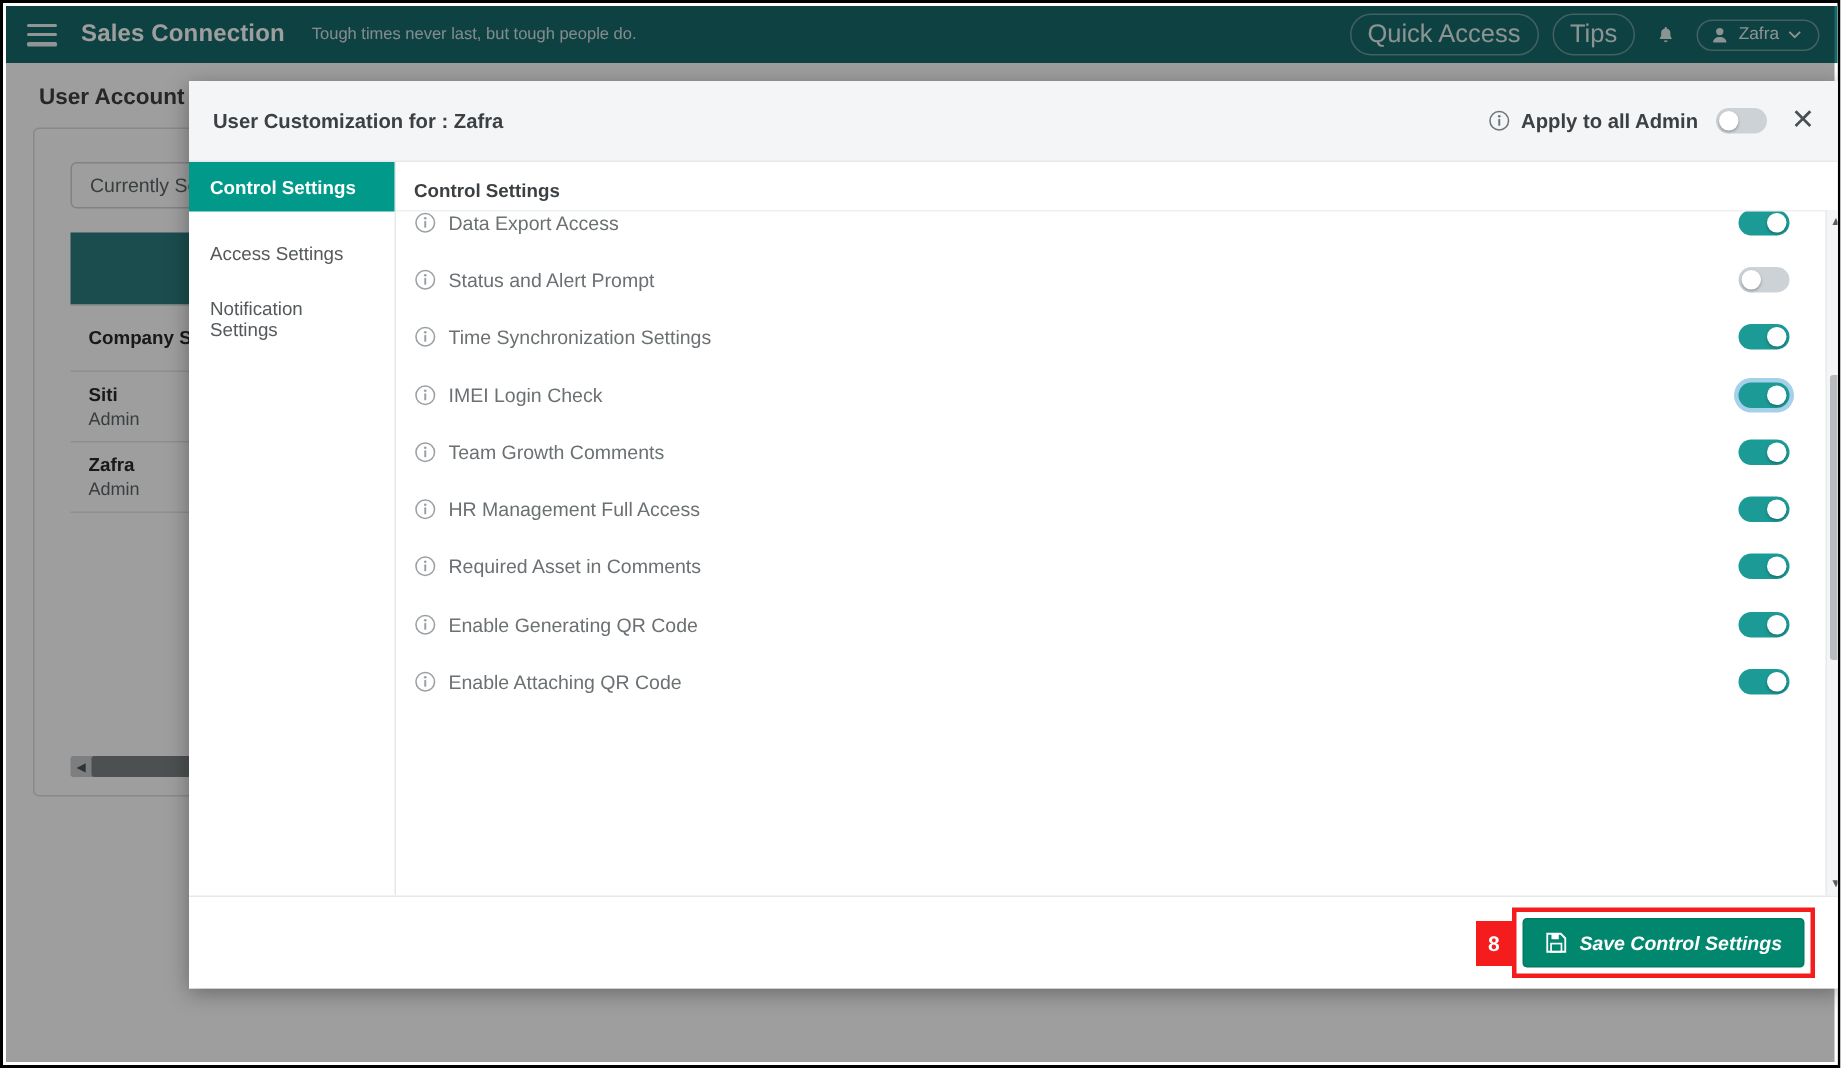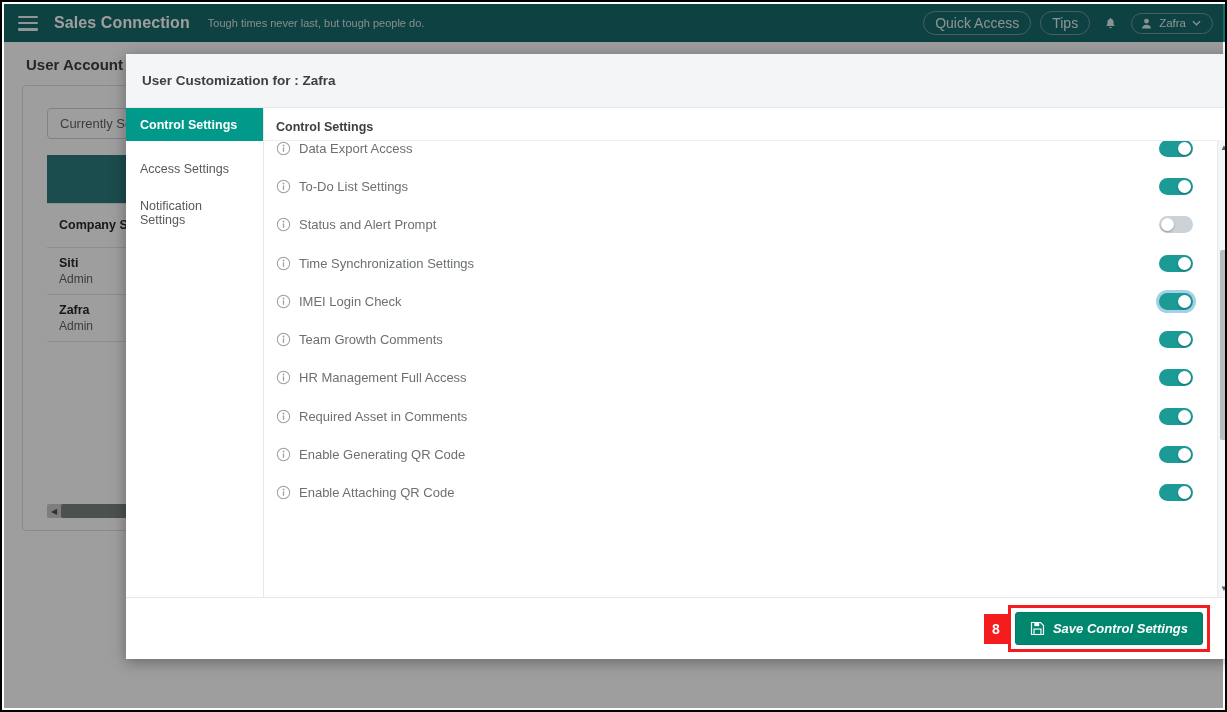--- a/index.html
+++ b/index.html
@@ -38,21 +38,21 @@
     cursor: pointer;
   }
   .hamburger span { display: block; height: 2.5px; background: #e9f0f0; border-radius: 1px; }
   .brand { font-size: 16px; font-weight: bold; letter-spacing: .1px; color: #ffffff; }
   .tagline { font-size: 11px; margin-left: 18px; color: #d3e2e2; }
   .topbar-right { margin-left: auto; display: flex; align-items: center; gap: 9px; }
   .pill {
     border: 1px solid #6f9c9d;
     border-radius: 14px;
     padding: 3px 11px;
-    font-size: 14px;
+    font-size: 17px;
     color: #e2eded;
     background: transparent;
     cursor: pointer;
     white-space: nowrap;
   }
   .bell { font-size: 15px; color: #e2eded; padding: 0 5px; cursor: pointer; }
   .userchip {
     border: 1px solid #6f9c9d;
     border-radius: 14px;
     padding: 3px 11px 3px 8px;
@@ -327,20 +327,34 @@
       </div>
     </div>
   </div>
 
   <div id="overlay"></div>
 
   <div id="modal">
 
     <div class="modal-head">
       <div class="modal-title">User Customization for : Zafra</div>
+      <div class="modal-head-right">
+        <div class="apply-label">
+          <svg class="info-ic" viewBox="0 0 16 16" aria-hidden="true">
+            <circle cx="8" cy="8" r="6.6" fill="none" stroke="#6e7478" stroke-width="1.1"></circle>
+            <circle cx="8" cy="4.8" r=".95" fill="#6e7478"></circle>
+            <rect x="7.3" y="6.6" width="1.4" height="5" rx=".6" fill="#6e7478"></rect>
+          </svg>
+          <span>Apply to all Admin</span>
+        </div>
+        <div class="tg off">
+            <span class="knob"></span>
+          </div>
+        <div class="xbtn">✕</div>
+      </div>
     </div>
 
     <div class="modal-body">
 
       <div class="modal-nav">
         <div class="nav-item active">Control Settings</div>
         <div class="nav-item">Access Settings</div>
         <div class="nav-item">Notification Settings</div>
       </div>
 
@@ -351,33 +365,20 @@
           <div class="list">
             <div class="list-inner" id="settings-rows">
                 <div class="row">
                   <div class="row-label">
                     <svg viewBox="0 0 16 16" width="15" height="15">
                       <circle cx="8" cy="8" r="6.6" fill="none" stroke="#9aa0a3" stroke-width="1.1"></circle>
                       <circle cx="8" cy="4.8" r=".95" fill="#9aa0a3"></circle>
                       <rect x="7.3" y="6.6" width="1.4" height="5" rx=".6" fill="#9aa0a3"></rect>
                     </svg>
                     <span>Data Export Access</span>
-                  </div>
-                  <div class="tg on">
-                    <span class="knob"></span>
-                  </div>
-                </div>
-                <div class="row">
-                  <div class="row-label">
-                    <svg viewBox="0 0 16 16" width="15" height="15">
-                      <circle cx="8" cy="8" r="6.6" fill="none" stroke="#9aa0a3" stroke-width="1.1"></circle>
-                      <circle cx="8" cy="4.8" r=".95" fill="#9aa0a3"></circle>
-                      <rect x="7.3" y="6.6" width="1.4" height="5" rx=".6" fill="#9aa0a3"></rect>
-                    </svg>
-                    <span>To-Do List Settings</span>
                   </div>
                   <div class="tg on">
                     <span class="knob"></span>
                   </div>
                 </div>
                 <div class="row">
                   <div class="row-label">
                     <svg viewBox="0 0 16 16" width="15" height="15">
                       <circle cx="8" cy="8" r="6.6" fill="none" stroke="#9aa0a3" stroke-width="1.1"></circle>
                       <circle cx="8" cy="4.8" r=".95" fill="#9aa0a3"></circle>

